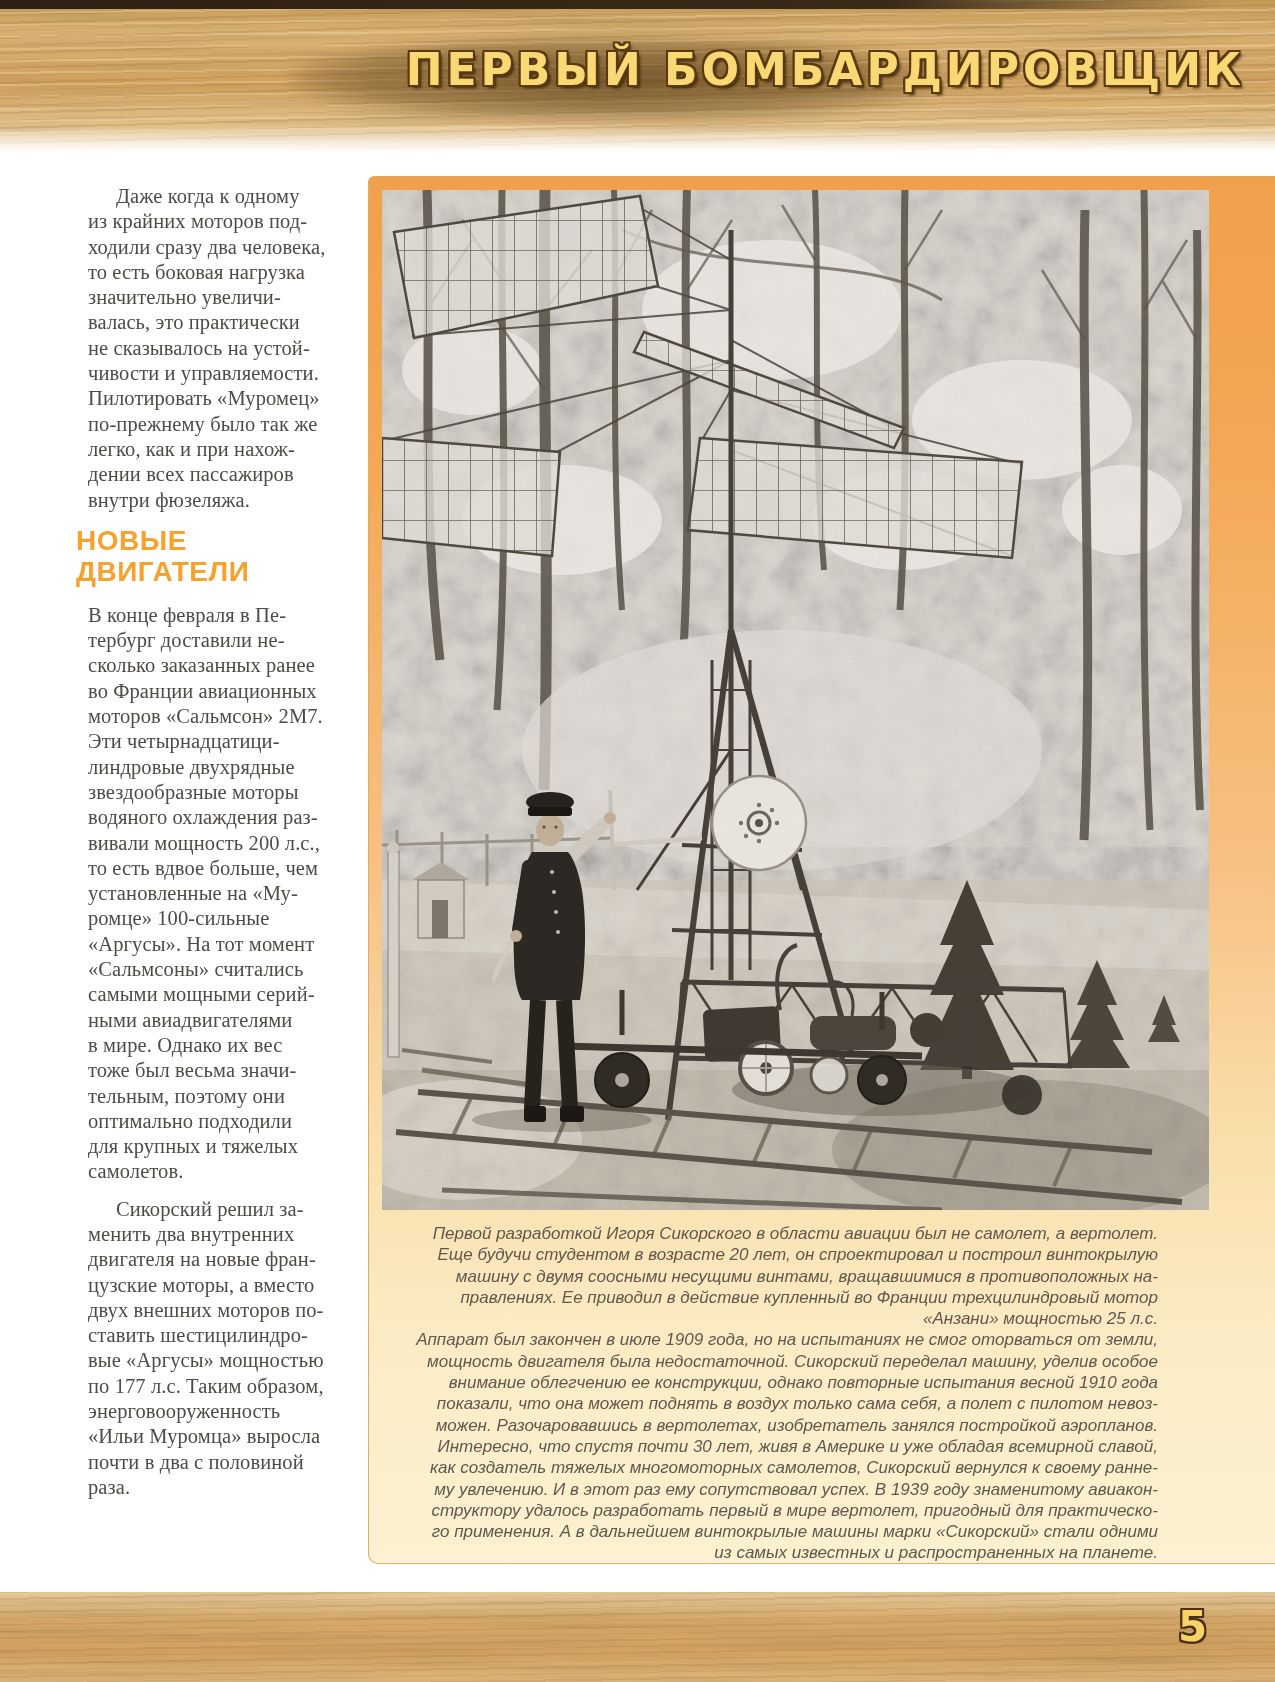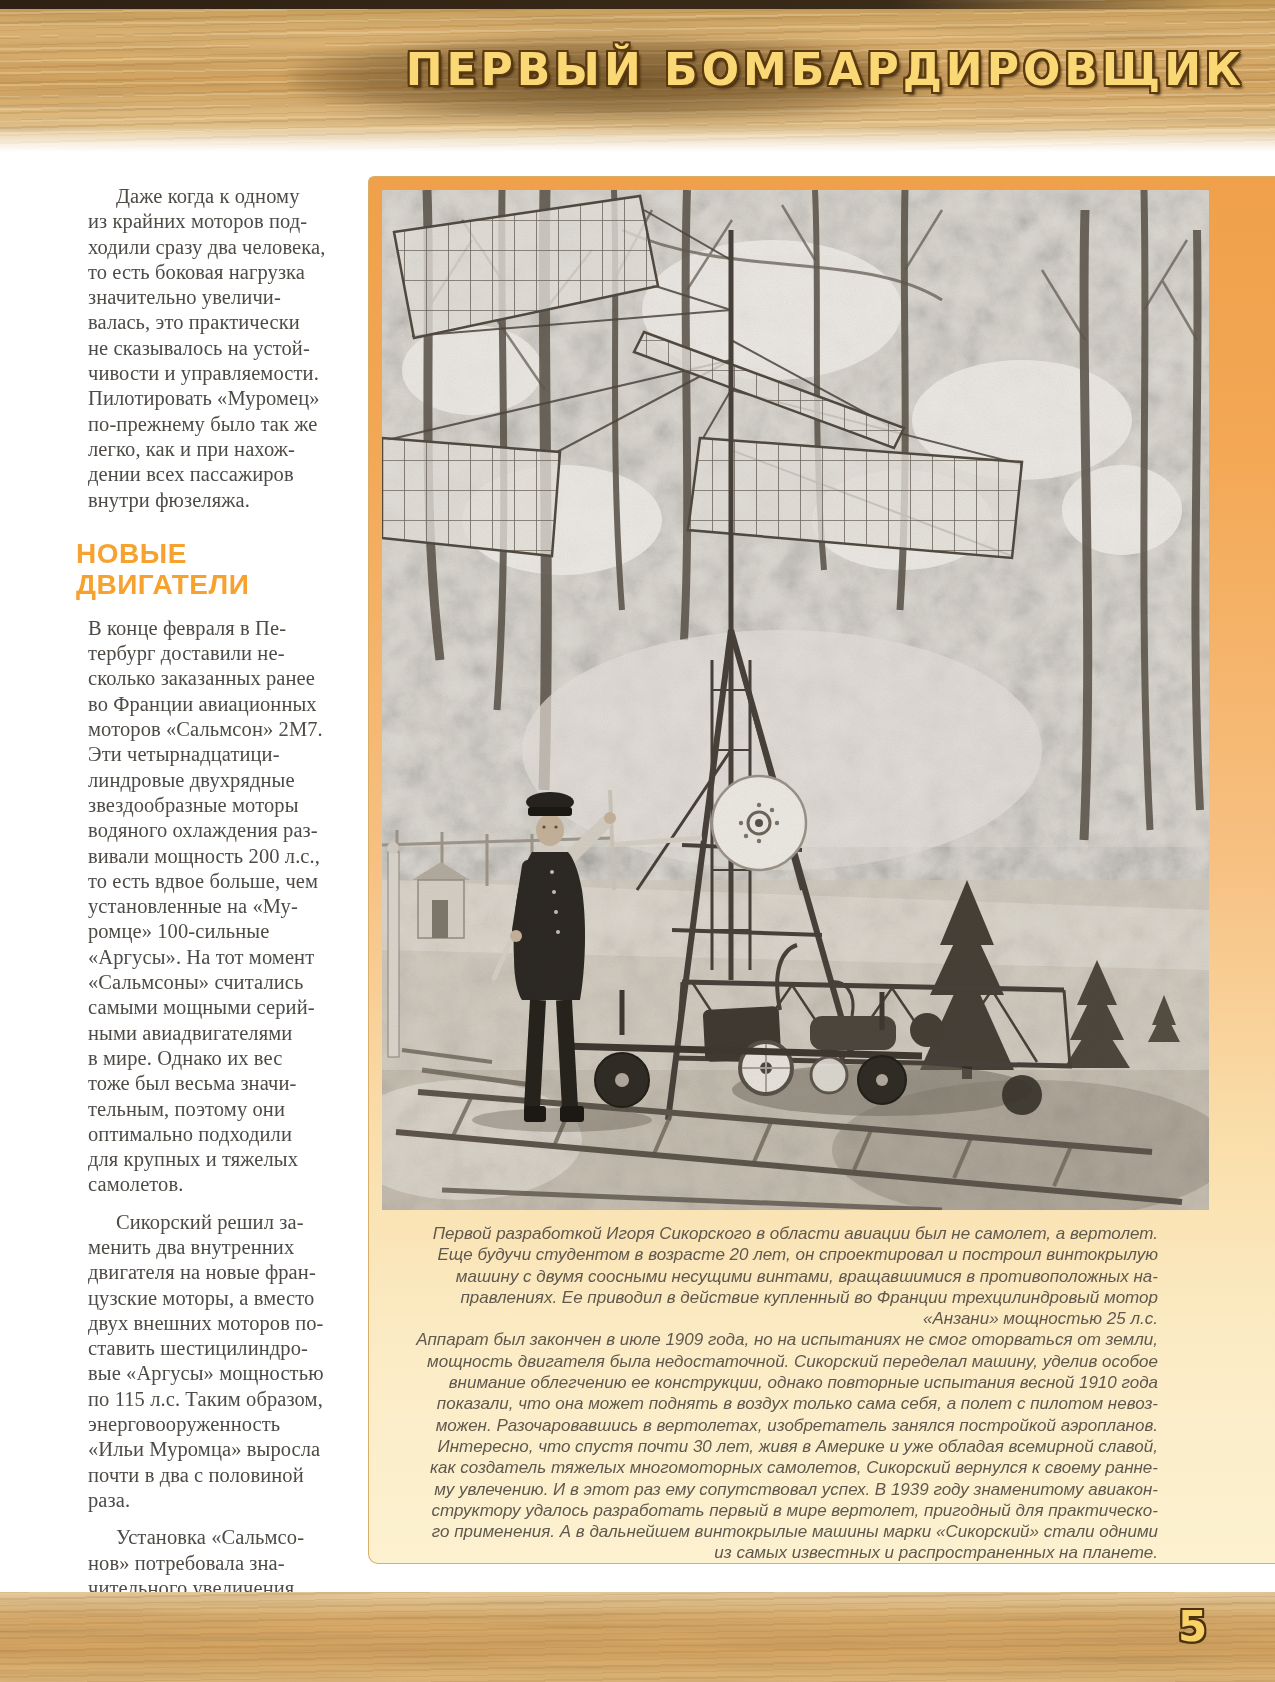--- a/index.html
+++ b/index.html
@@ -35,21 +35,21 @@
     font-family:"DejaVu Sans",sans-serif;font-weight:bold;font-size:44px;
     letter-spacing:4px;color:#f9d875;
     text-shadow:2px 0 0 #5b3a10,-2px 0 0 #5b3a10,0 2px 0 #5b3a10,0 -2px 0 #5b3a10,
       2px 2px 0 #5b3a10,-2px -2px 0 #5b3a10,2px -2px 0 #5b3a10,-2px 2px 0 #5b3a10,
       3px 3px 3px rgba(40,24,4,.85);}
   
   #article-column{position:absolute;left:76px;top:172px;width:264px;
     font-size:20.5px;line-height:25.3px;color:#4e4a46;letter-spacing:.1px;}
   #article-column p{margin:12px;white-space:pre-line;}
   p.indent{text-indent:28px;}
-  #section-heading{margin:25px 0 16px 0;font-family:"Liberation Sans",sans-serif;
+  #section-heading{margin:12px 0 16px 0;font-family:"Liberation Sans",sans-serif;
     font-weight:bold;font-size:28px;line-height:31px;color:#f7a22e;
     letter-spacing:.5px;white-space:pre-line;}
   
   #photo-frame{position:absolute;left:368px;top:176px;width:907px;height:1388px;
     border:1px solid #d9ae66;border-right:none;border-radius:6px 0 0 10px;
     background:linear-gradient(to bottom,#f0a04a 0%,#f3a855 20%,#f7c183 50%,#fadfac 70%,#fbecc6 85%,#fcf1d0 100%);
     box-sizing:border-box;}
   #photo{position:absolute;left:13px;top:13px;width:827px;height:1020px;display:block;}
   #photo-caption{position:absolute;left:37px;top:1046px;width:752px;
     font-family:"Liberation Sans",sans-serif;font-style:italic;
@@ -120,28 +120,25 @@
 оптимально подходили
 для крупных и тяжелых
 самолетов.</p>
   <p class="indent">Сикорский решил за-
 менить два внутренних
 двигателя на новые фран-
 цузские моторы, а вместо
 двух внешних моторов по-
 ставить шестицилиндро-
 вые «Аргусы» мощностью
-по 115 л.с. Таким образом,
+по 177 л.с. Таким образом,
 энерговооруженность
 «Ильи Муромца» выросла
 почти в два с половиной
 раза.</p>
-  <p class="indent">Установка «Сальмсо-
-нов» потребовала зна-
-чительного увеличения</p>
 </div>
 
 <div id="photo-frame">
 
   <svg id="photo" viewBox="0 0 827 1020" preserveAspectRatio="none">
     <defs>
       <filter id="noiseCoarse">
           <feTurbulence type="fractalNoise" baseFrequency="0.035" numOctaves="4" seed="11"></feTurbulence>
           <feColorMatrix type="saturate" values="0"></feColorMatrix>
         </filter>

